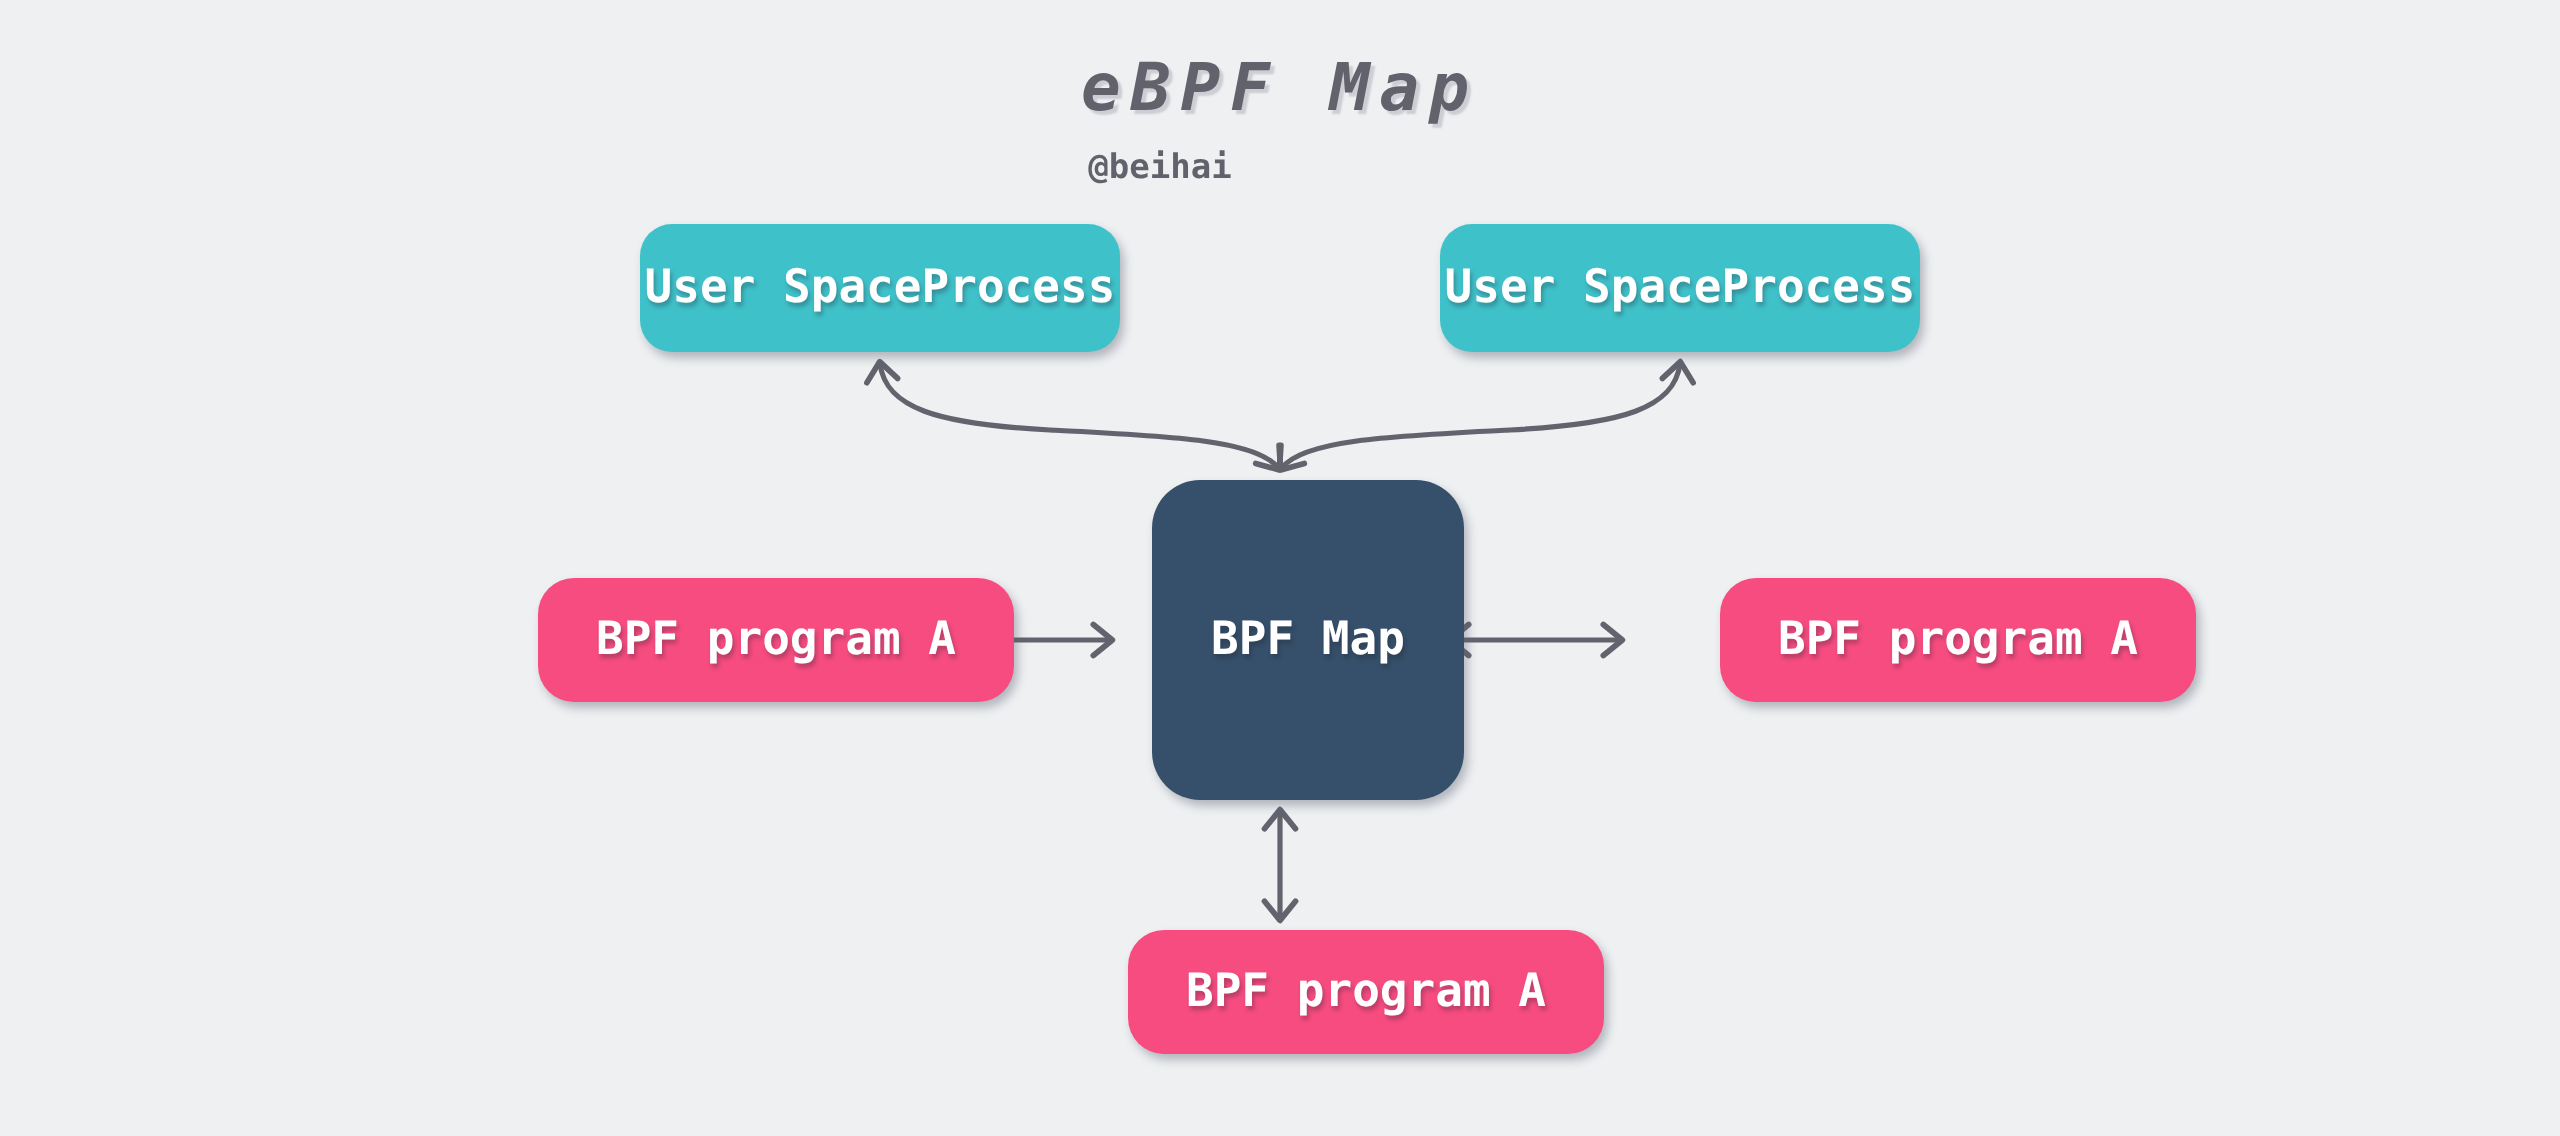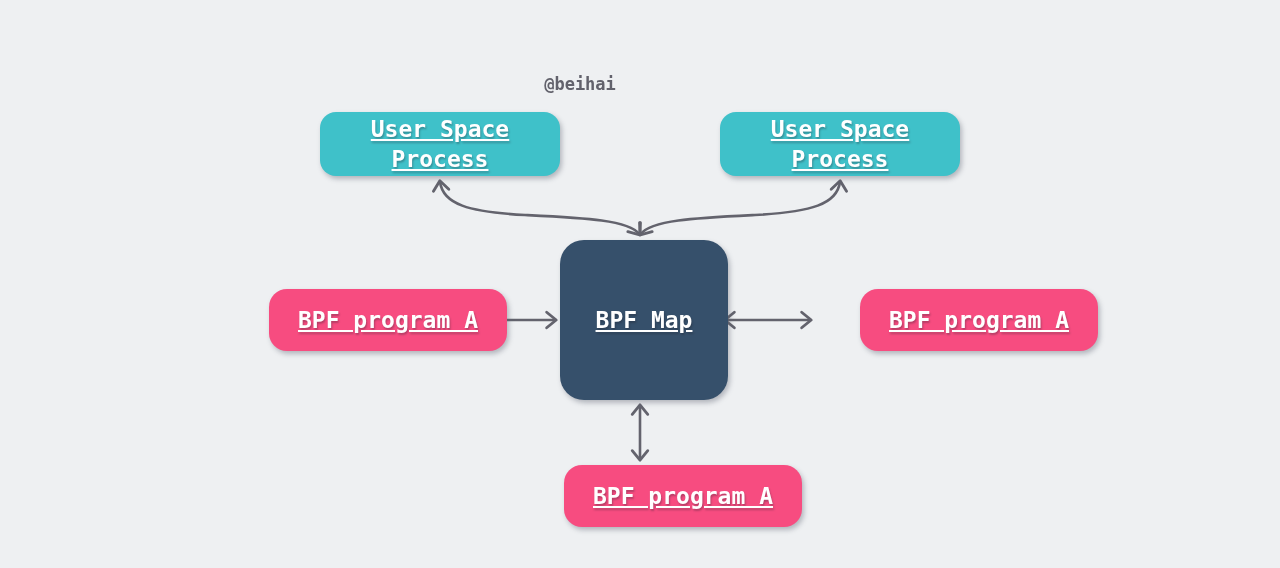--- a/index.html
+++ b/index.html
@@ -36,46 +36,45 @@
     position:absolute;
     left:0;top:74px;width:1160px;
     text-align:center;
     font-size:17px;
     font-weight:bold;
     color:var(--title);
   }
   .node{
     position:absolute;
     display:flex;
-    flex-direction:column;
     align-items:center;
     justify-content:center;
     color:#fff;
     font-weight:bold;
     text-align:left;
     box-shadow:2px 3px 5px rgba(90,95,110,0.40);
-    text-decoration:underline;
   }
   .node span{
     display:block;
     text-shadow:1px 2px 2px rgba(30,30,40,0.30);
   }
   .teal{
     background:var(--teal);
     width:240px;height:64px;
     border-radius:16px;
     font-size:23px;
     line-height:30px;
   }
   .dark{
     background:var(--dark);
-    width:168px;height:160px;
+    width:156px;height:160px;
     border-radius:24px;
     font-size:23px;
     line-height:31px;
+    margin-left:16px;
   }
   .pink{
     background:var(--pink);
     width:238px;height:62px;
     border-radius:18px;
     font-size:23px;
     margin-left:44px;
   }
   .pos-usp-left{left:320px;top:112px;}
   .pos-usp-right{left:720px;top:112px;}
@@ -93,20 +92,21 @@
     stroke:var(--arrow);
     stroke-width:2.6;
     stroke-linecap:round;
   }
 </style>
 </head>
 <body>
 
 <div class="stage">
 
+  <div class="title">eBPF Map</div>
   <div class="subtitle">@beihai</div>
 
   <svg class="arrows" viewBox="0 0 1280 568">
     <defs>
       <marker id="head" viewBox="-12 -12 24 24" refX="-1" refY="0" markerWidth="11" markerHeight="11" orient="auto-start-reverse">
         <path d="M -8 -6.5 L 0 0 L -8 6.5" fill="none" stroke="#63636d" stroke-width="2.4" stroke-linecap="round" stroke-linejoin="round"></path>
       </marker>
     </defs>
 
     <path class="line" d="M 440 182 C 443 204, 468 212, 525 215 C 585 218, 629 220, 639 234" marker-start="url(#head)" marker-end="url(#head)"></path>

